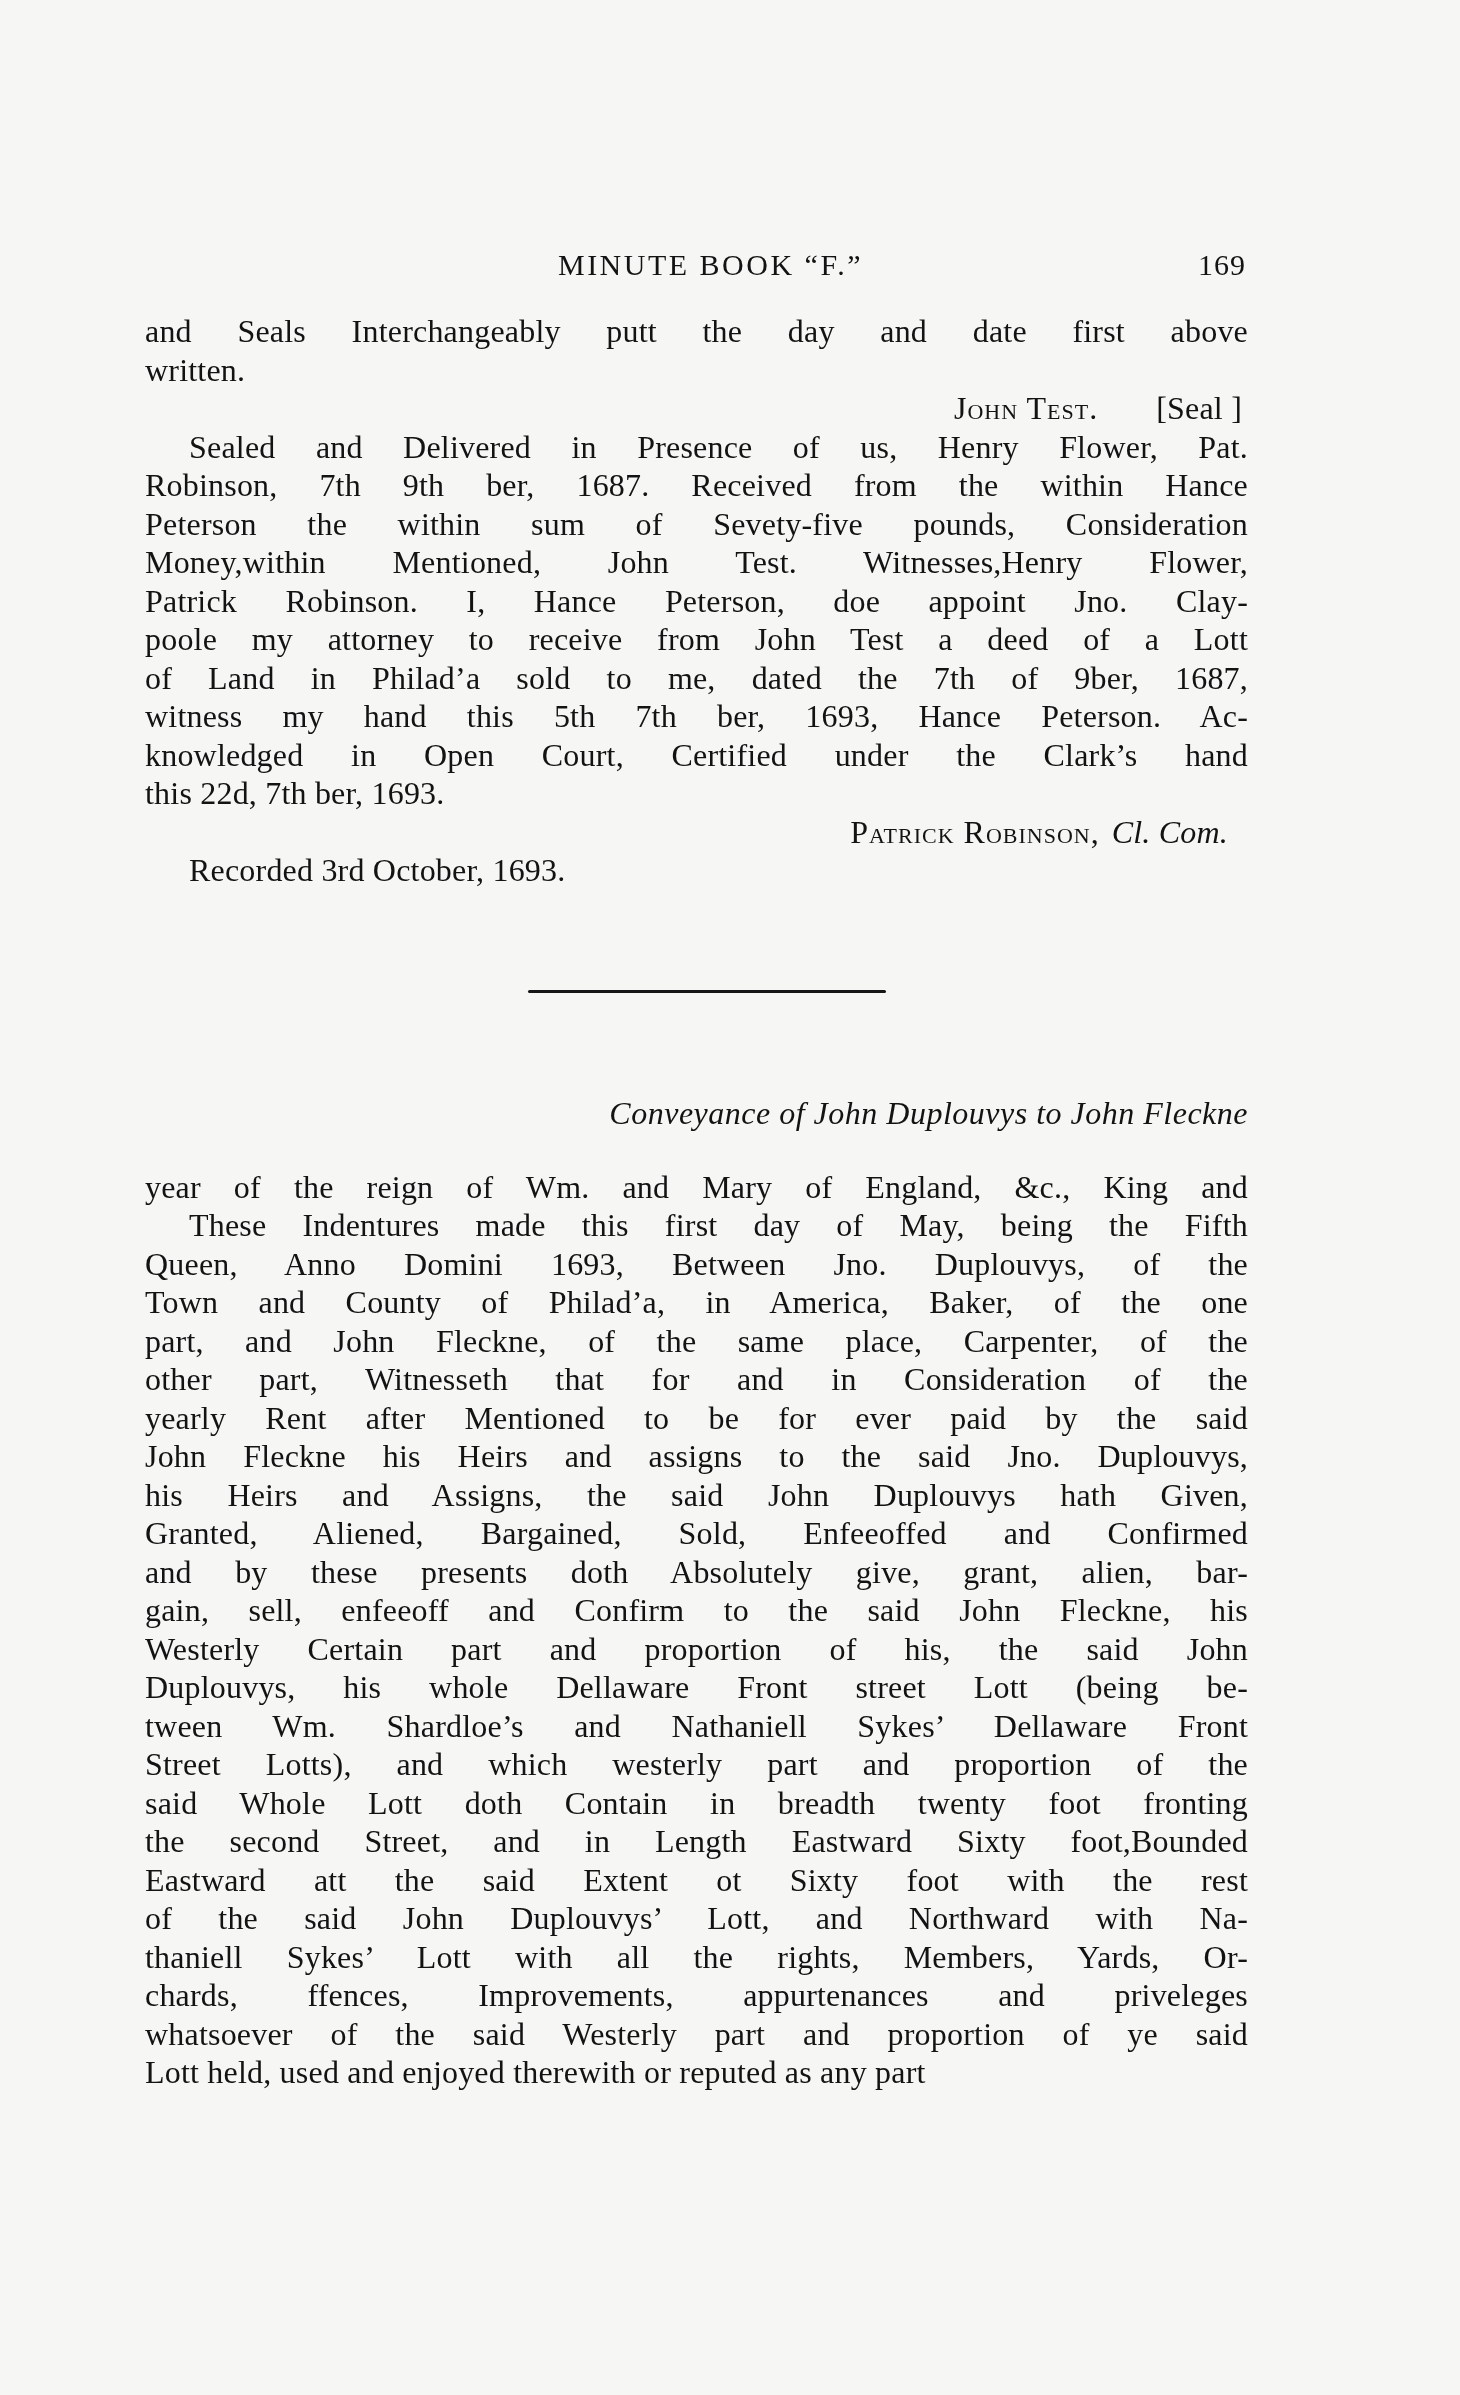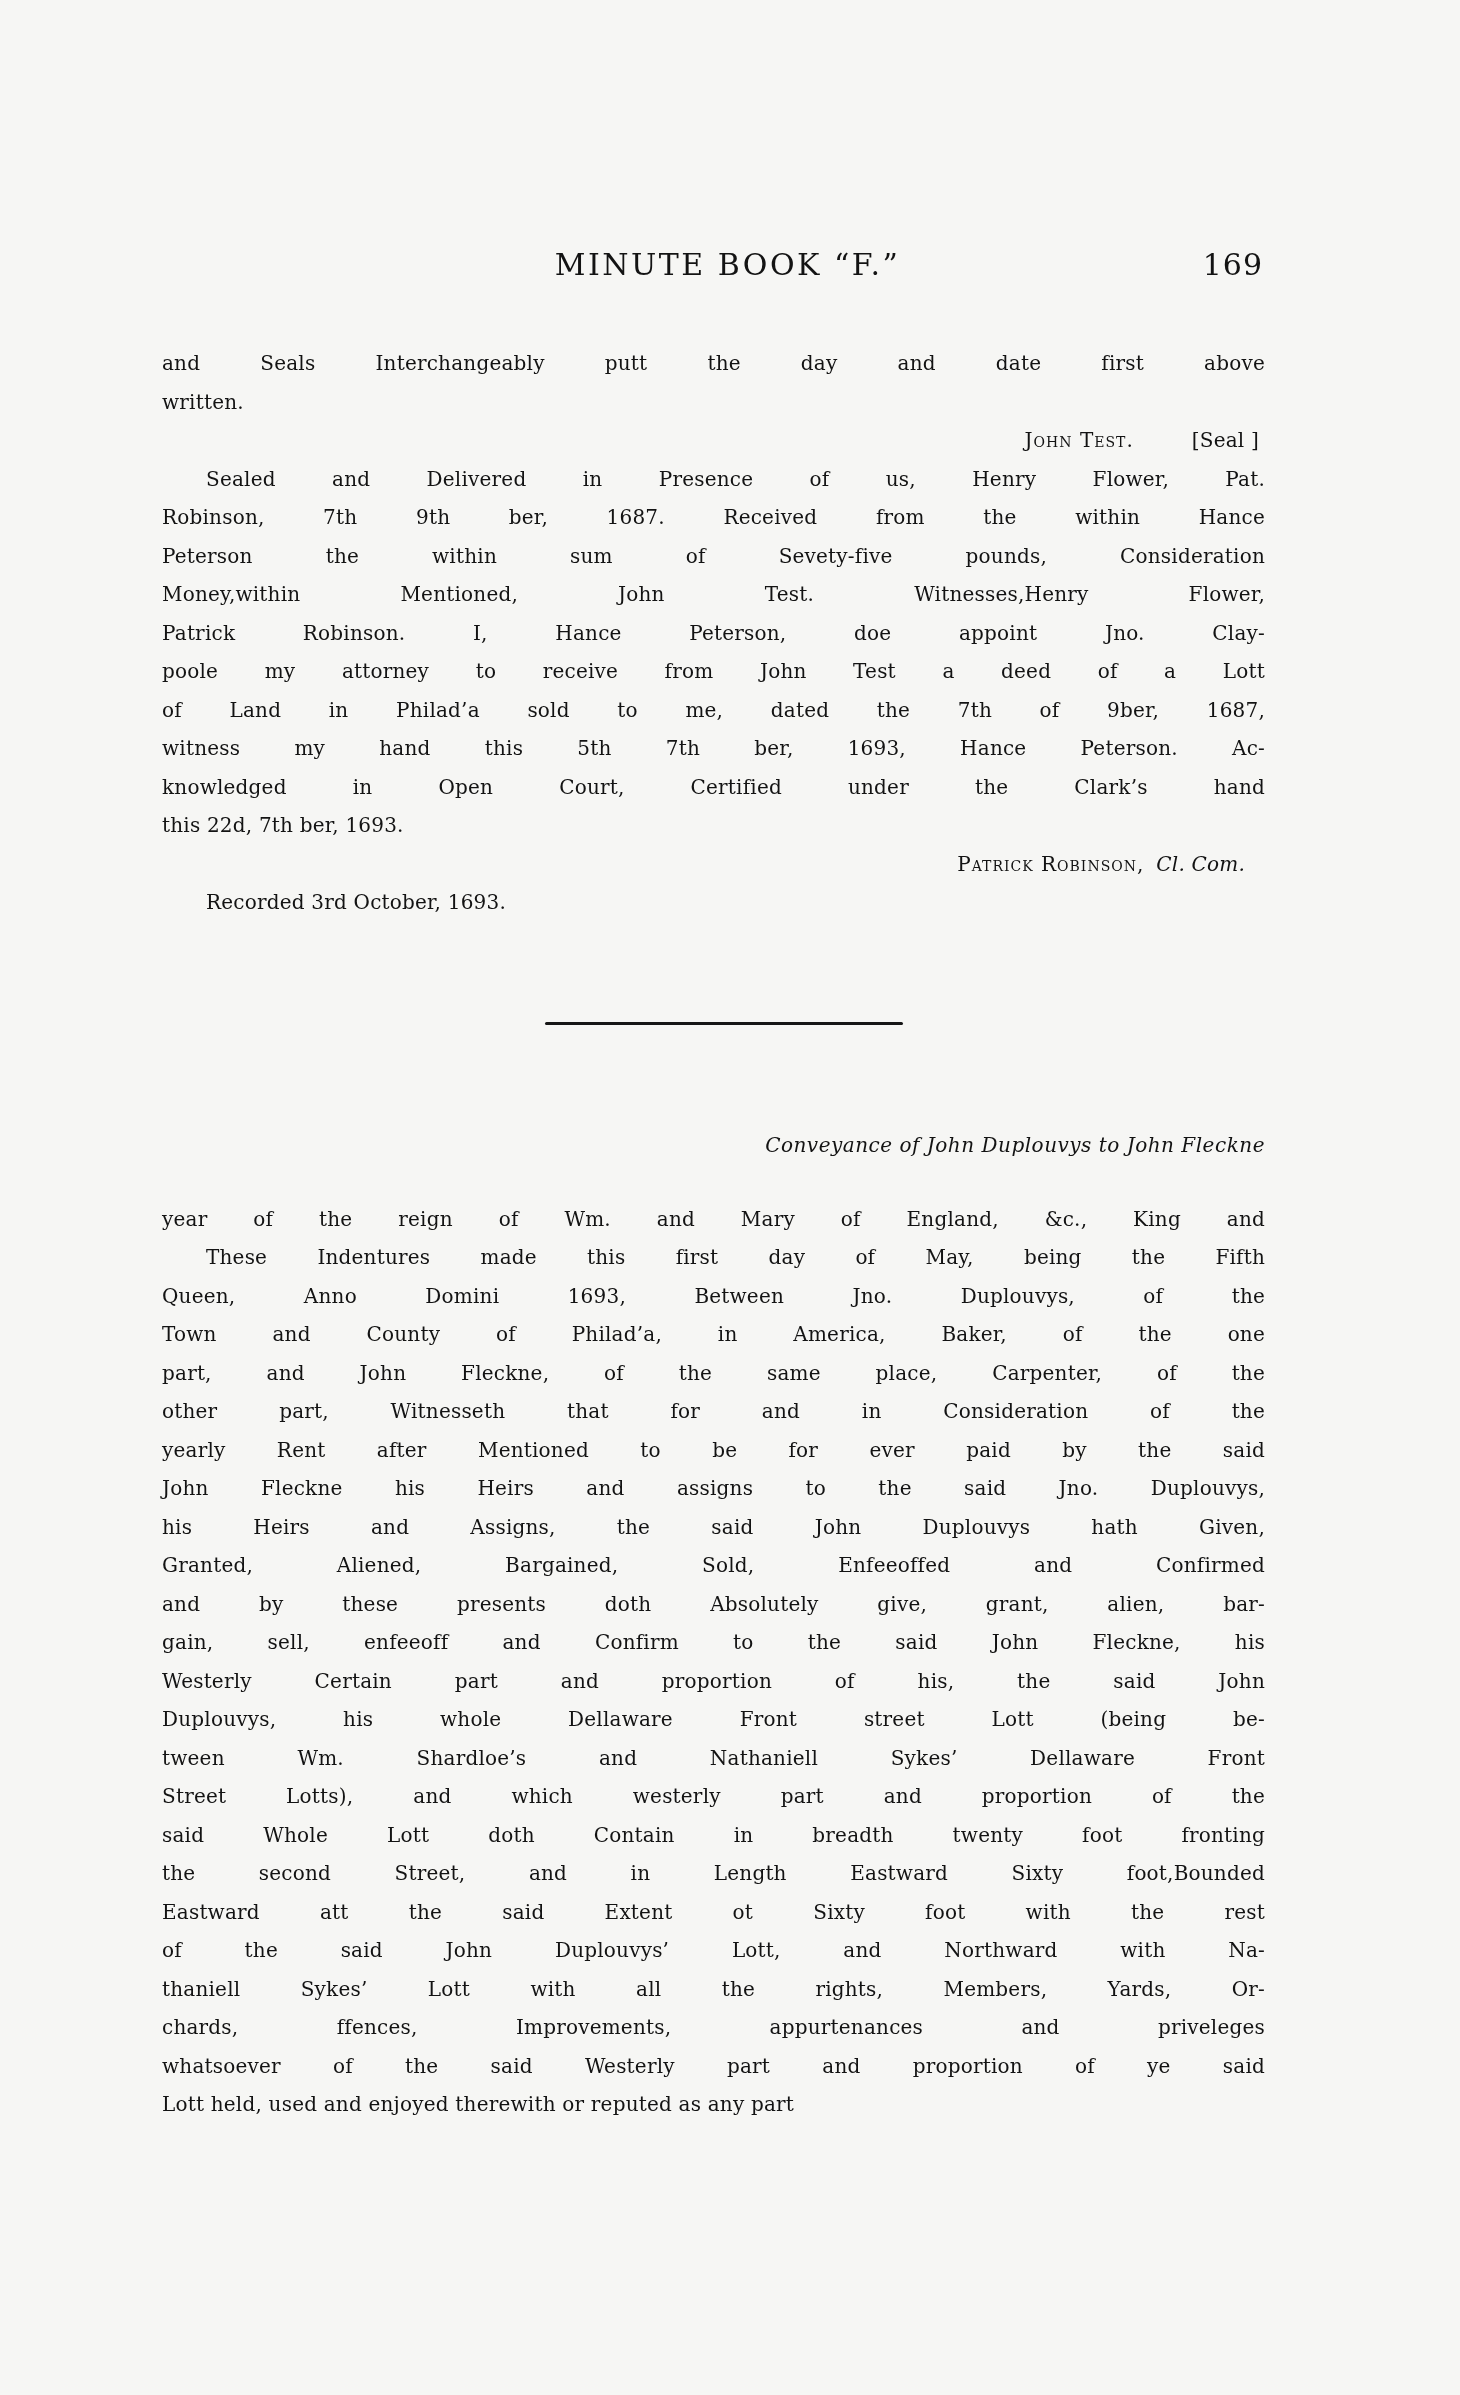--- a/index.html
+++ b/index.html
@@ -11,23 +11,24 @@
     position: relative;
     width: 1460px;
     height: 2395px;
     background: #f6f6f4;
     color: #131313;
     font-family: "DejaVu Serif", serif;
     overflow: hidden;
   }
   .content {
     position: absolute;
-    left: 162px;
+    left: 145px;
     top: 0;
     width: 1103px;
+    font-family: Liberation Serif, serif;
   }
   
   .running-header {
     position: relative;
     margin-top: 248px;
     height: 36px;
     font-size: 30px;
     line-height: 34px;
     text-align: center;
     white-space: nowrap;
@@ -38,22 +39,22 @@
     letter-spacing: 2.5px;
   }
   .page-number {
     position: absolute;
     right: 2px;
     top: 0;
     letter-spacing: 1px;
   }
   
   #blocks {
-    margin-top: 60px;
-    font-size: 20px;
+    margin-top: 28px;
+    font-size: 32px;
     line-height: 38.5px;
     letter-spacing: 0.2px;
   }
   .text-line {
     text-align: left;
     text-justify: inter-word;
   }
   .text-line.just {
     text-align: justify;
     text-align-last: justify;

